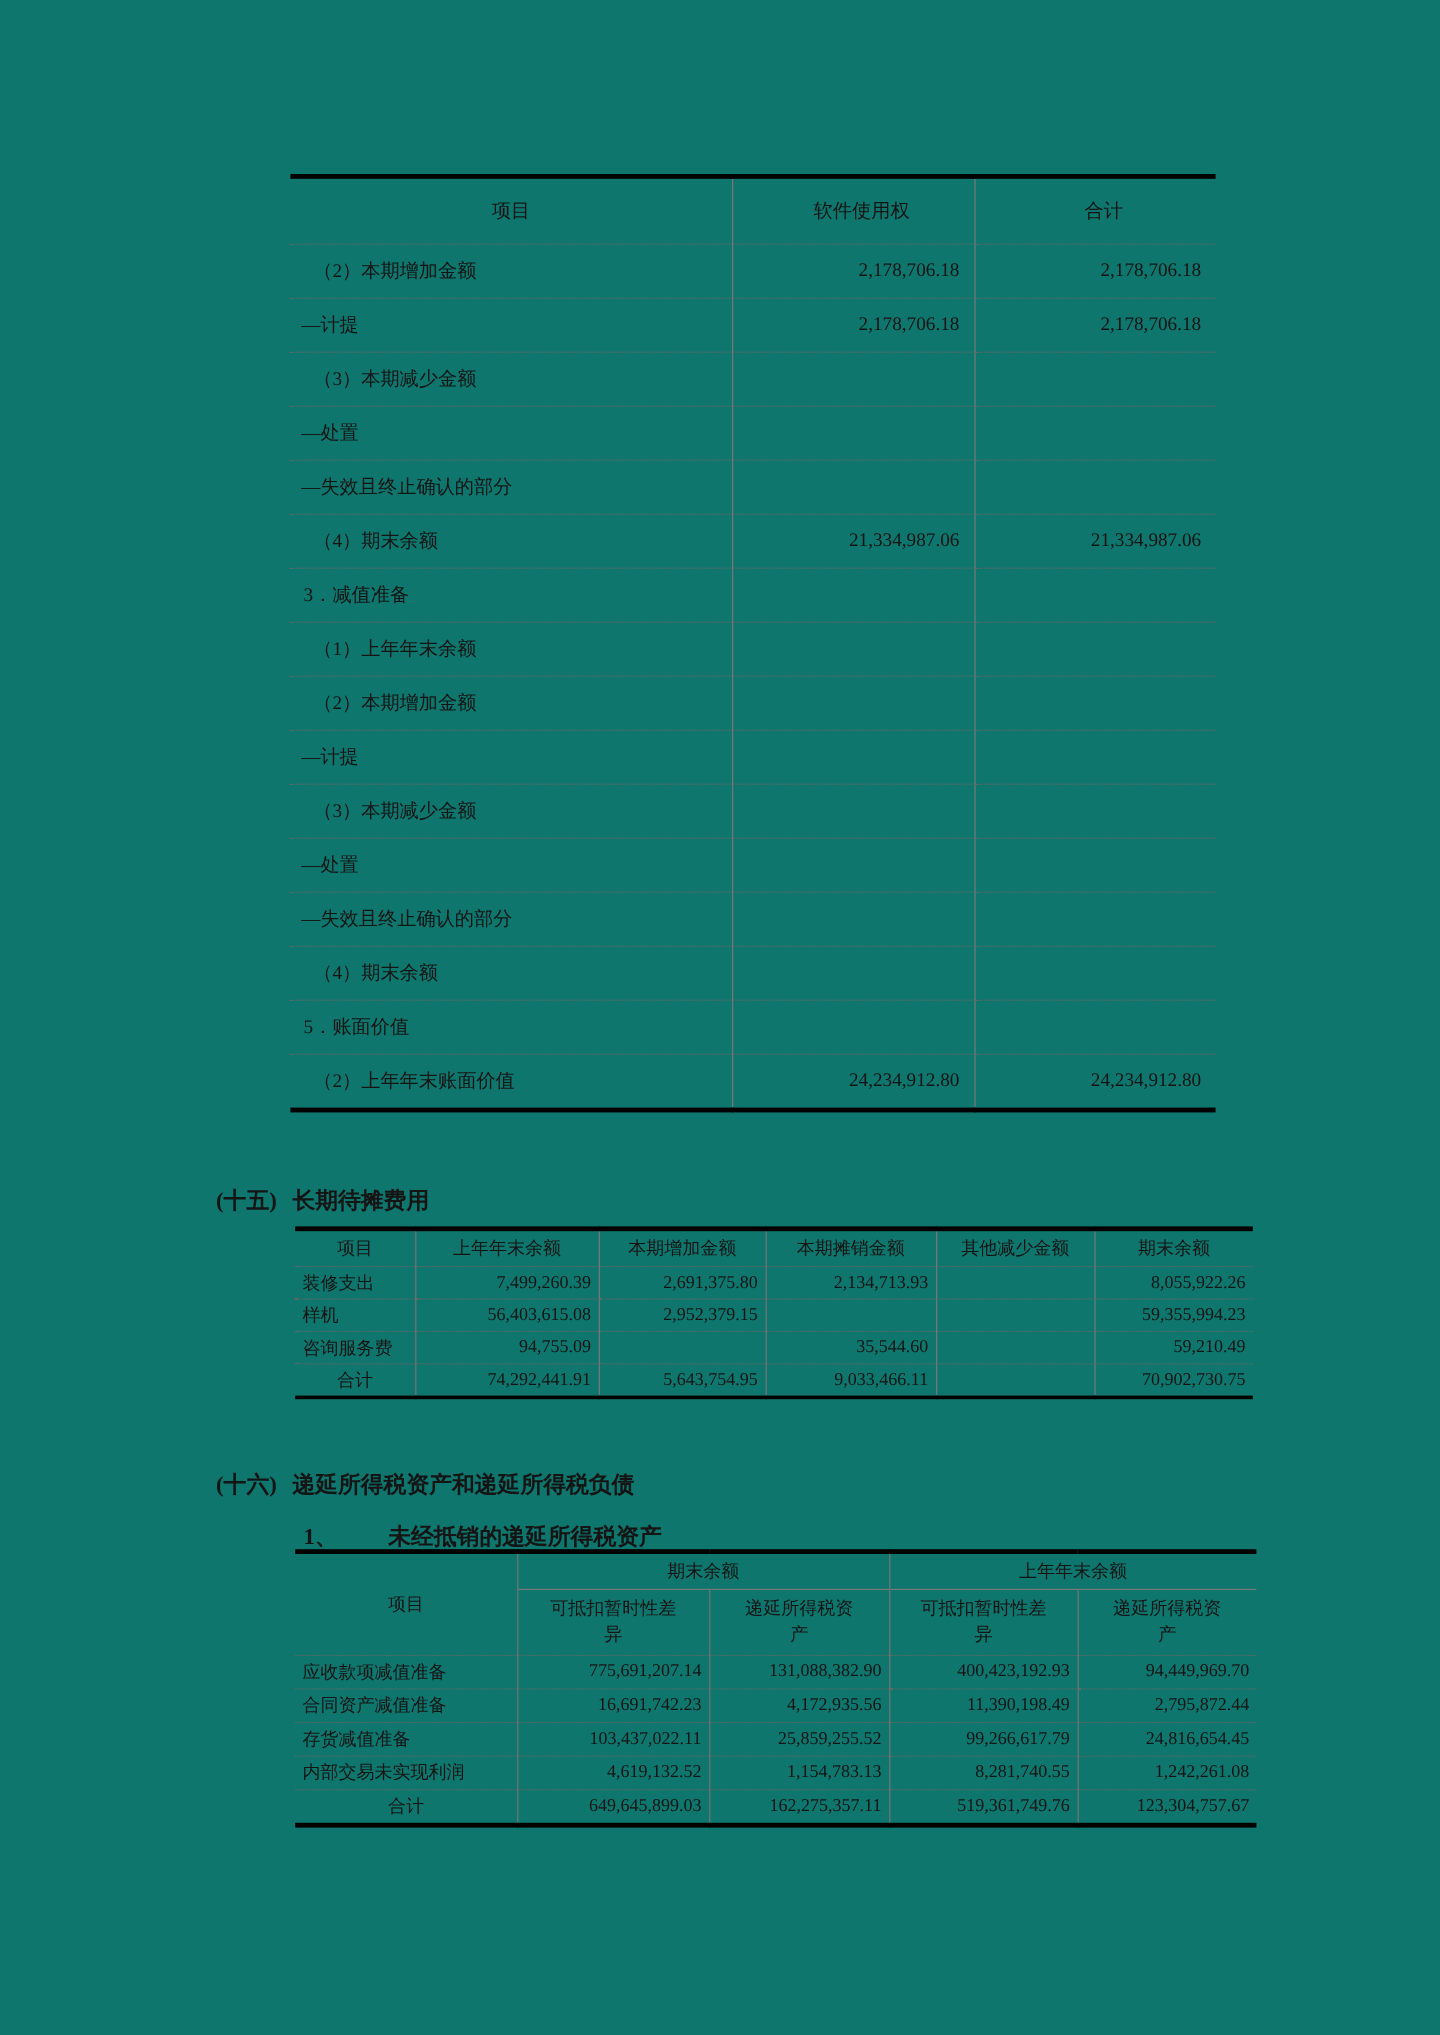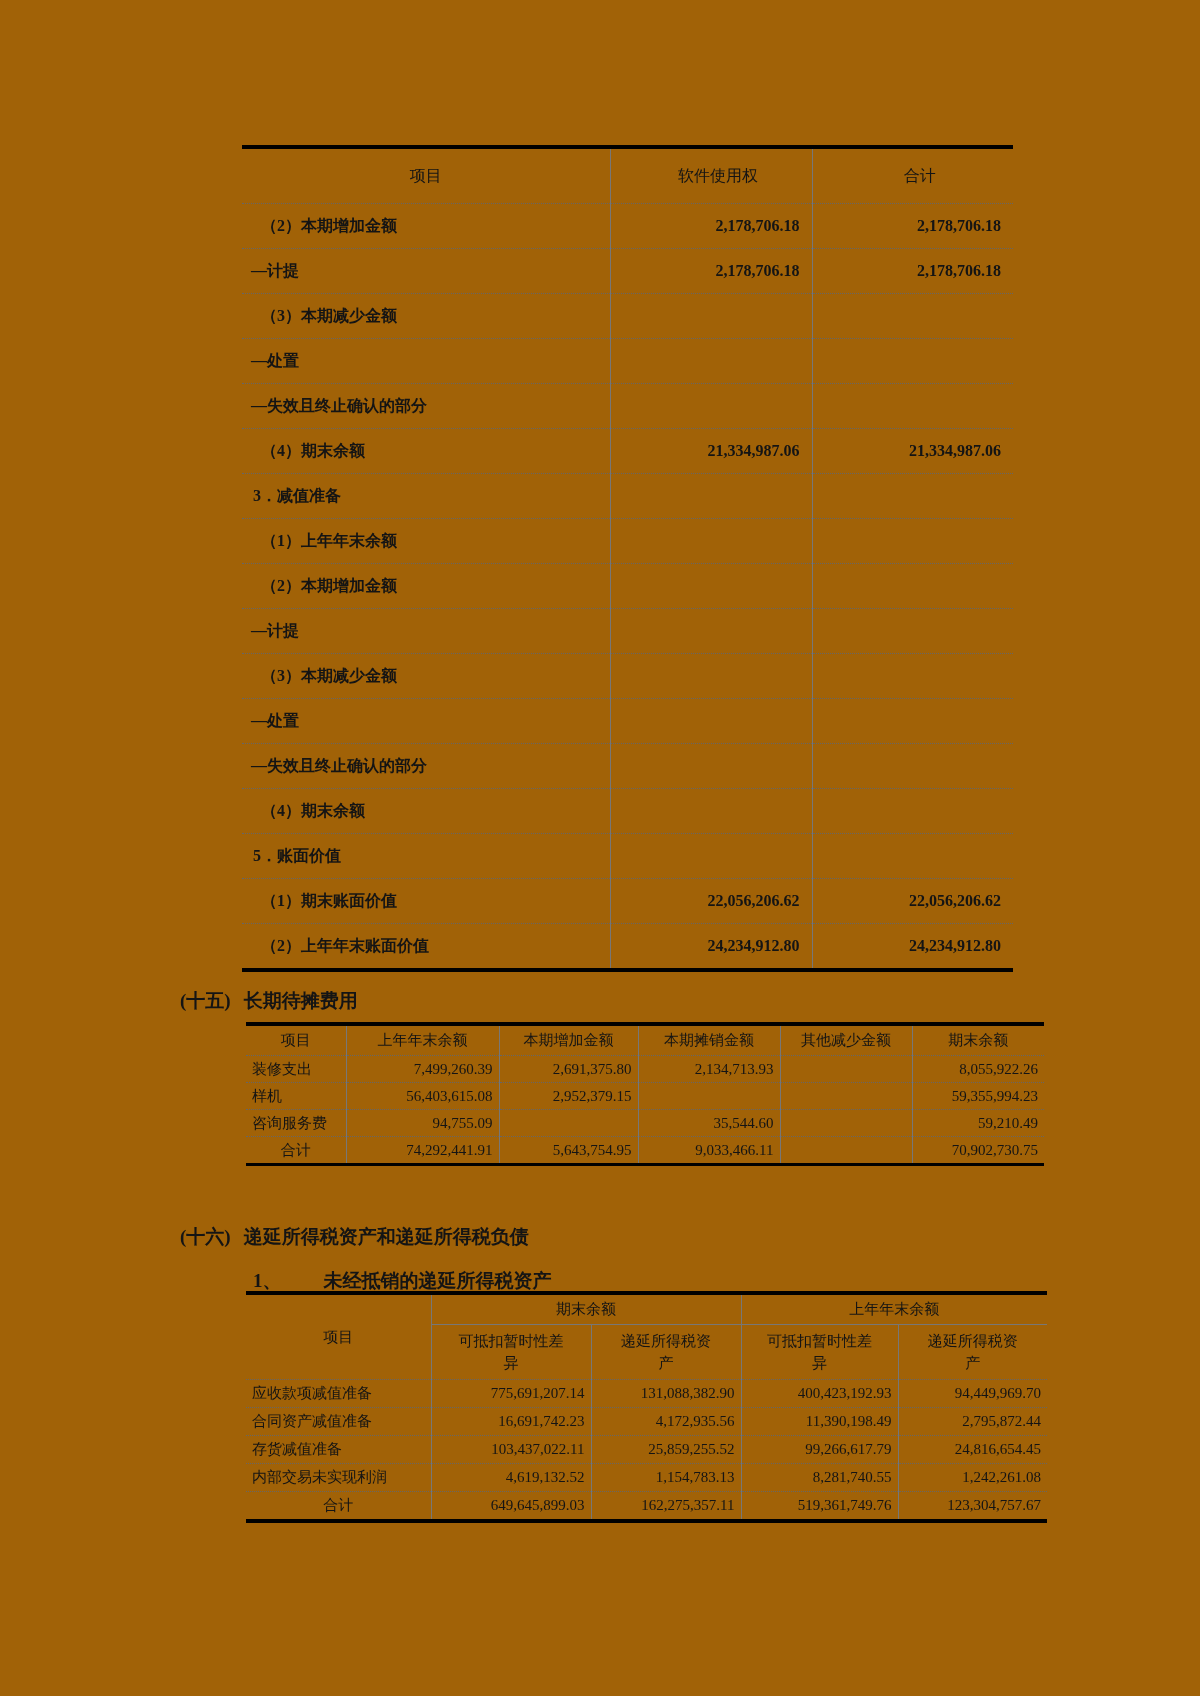--- a/index.html
+++ b/index.html
@@ -1,35 +1,35 @@
 <!DOCTYPE html>
 <html><head>
 <meta charset="utf-8">
 <style>
   html,body{margin:0;padding:0;background:#ffffff;}
   .page{
     position:relative;
     width:1200px;height:1696px;
-    background:#a16207;
+    background:#0f766e;
     font-family:"Liberation Serif","DejaVu Serif",serif;
     color:#141414;
     overflow:hidden;
   }
   table{border-collapse:collapse;table-layout:fixed;}
   td,th{font-weight:normal;overflow:hidden;}
 
   
   .t1{
     position:absolute;left:242px;top:145px;width:771px;
     border-top:4px solid #000;border-bottom:4px solid #000;
     font-size:16px;
   }
   .t1 th{height:52px;text-align:center;}
   .t1 td{height:44px;padding:0 12px 0 8px;}
-  .t1 tbody td{border-top:1px dotted #666;font-weight:bold;}
+  .t1 tbody td{border-top:1px dotted #666;}
   .t1 td.v,.t1 th.v{border-left:1px solid #777;padding-left:15px;}
   .t1 td.num{text-align:right;}
   .t1 td.lab{padding-right:4px;white-space:nowrap;}
   .ind-dash{padding-left:9px !important;}
   .ind-num{padding-left:11px !important;}
   .ind-paren{padding-left:19px !important;}
 
   
   .sec-h{
     position:absolute;left:180px;
@@ -162,25 +162,20 @@
         </tr>
       <tr>
           <td class="lab ind-paren">（4）期末余额</td>
           <td class="v num"></td>
           <td class="v num"></td>
         </tr>
       <tr>
           <td class="lab ind-num">5．账面价值</td>
           <td class="v num"></td>
           <td class="v num"></td>
-        </tr>
-      <tr>
-          <td class="lab ind-paren">（1）期末账面价值</td>
-          <td class="v num">22,056,206.62</td>
-          <td class="v num">22,056,206.62</td>
         </tr>
       <tr>
           <td class="lab ind-paren">（2）上年年末账面价值</td>
           <td class="v num">24,234,912.80</td>
           <td class="v num">24,234,912.80</td>
         </tr>
     </tbody>
   </table>
 
   <div class="sec-h h15">

